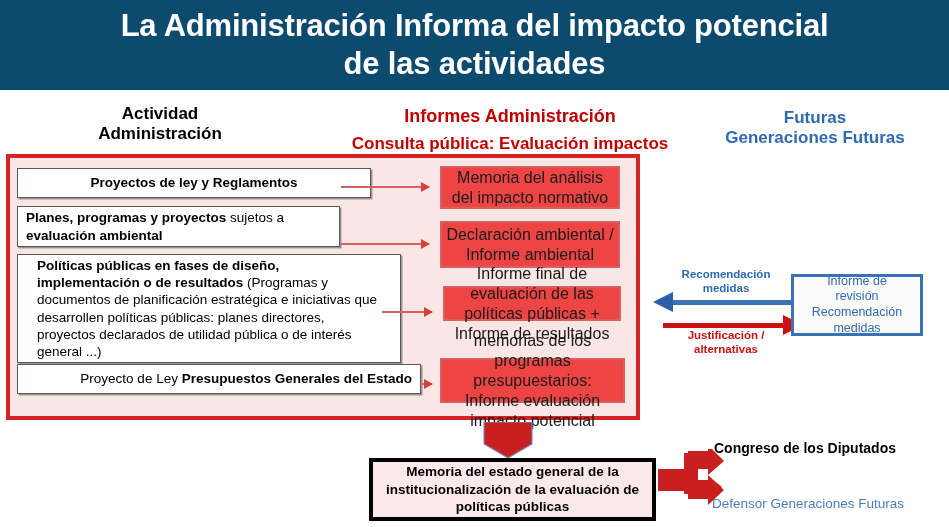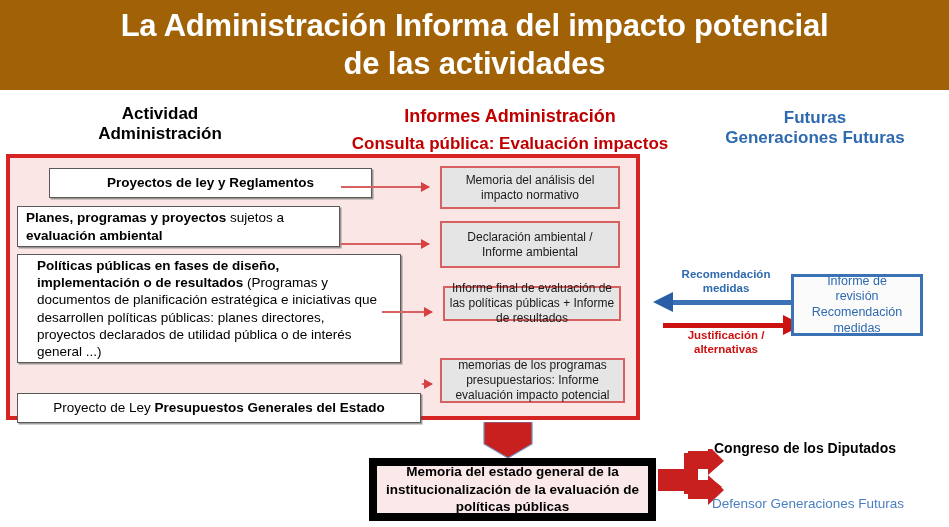--- a/index.html
+++ b/index.html
@@ -18,21 +18,21 @@
     overflow: hidden;
   }
 
   
   #title-bar {
     position: absolute;
     left: 0;
     top: 0;
     width: 949px;
     height: 90px;
-    background: #a16207;
+    background: #0c4a6e;
     display: flex;
     align-items: center;
     justify-content: center;
     box-sizing: border-box;
   }
   #title-text {
     color: #ffffff;
     font-size: 31px;
     font-weight: bold;
     line-height: 1.22;
@@ -99,48 +99,47 @@
     box-shadow: 1.5px 1.5px 0 rgba(80,80,80,0.55);
     font-size: 13.5px;
     color: #000000;
     line-height: 1.28;
     padding: 4px 8px;
     display: flex;
     flex-direction: column;
     justify-content: center;
   }
   #wbox-1 {
-    left: 17px; top: 168px; width: 323px; height: 30px;
-    text-align: center;
-    font-weight: bold;
-    margin-left: 32px;
+    left: 17px; top: 168px; width: 354px; height: 30px;
+    text-align: center;
+    font-weight: bold;
   }
   #wbox-2 {
     left: 17px; top: 206px; width: 323px; height: 41px;
     text-align: left;
     align-items: center;
   }
   #wbox-3 {
     left: 17px; top: 254px; width: 384px; height: 109px;
     text-align: left;
     padding: 5px 19px;
   }
   #wbox-4 {
-    left: 17px; top: 393px; width: 404px; height: 30px;
-    text-align: center;
+    left: 17px; top: 364px; width: 404px; height: 30px;
+    text-align: right;
   }
   .b { font-weight: bold; }
 
   
   .pbox {
     position: absolute;
     box-sizing: border-box;
-    background: #e5e5e5;
+    background: #ef4444;
     border: 2px solid #D96060;
-    font-size: 12px;
+    font-size: 16px;
     color: #1a1a1a;
     line-height: 1.25;
     text-align: center;
     display: flex;
     align-items: center;
     justify-content: center;
     padding: 2px 4px;
   }
   #pbox-1 { left: 440px; top: 166px; width: 180px; height: 43px; }
   #pbox-2 { left: 440px; top: 221px; width: 180px; height: 47px; }
@@ -237,21 +236,21 @@
   #down-arrow {
     position: absolute;
     left: 482px; top: 422px; width: 52px; height: 36px;
   }
 
   
   #memoria-box {
     position: absolute;
     left: 369px; top: 458px; width: 287px; height: 63px;
     box-sizing: border-box;
-    border: 8px solid #000000;
+    border: 4px solid #000000;
     background: #FBE9E9;
     font-size: 13.5px;
     font-weight: bold;
     color: #000000;
     line-height: 1.3;
     text-align: center;
     display: flex;
     align-items: center;
     justify-content: center;
     padding: 2px 6px;

